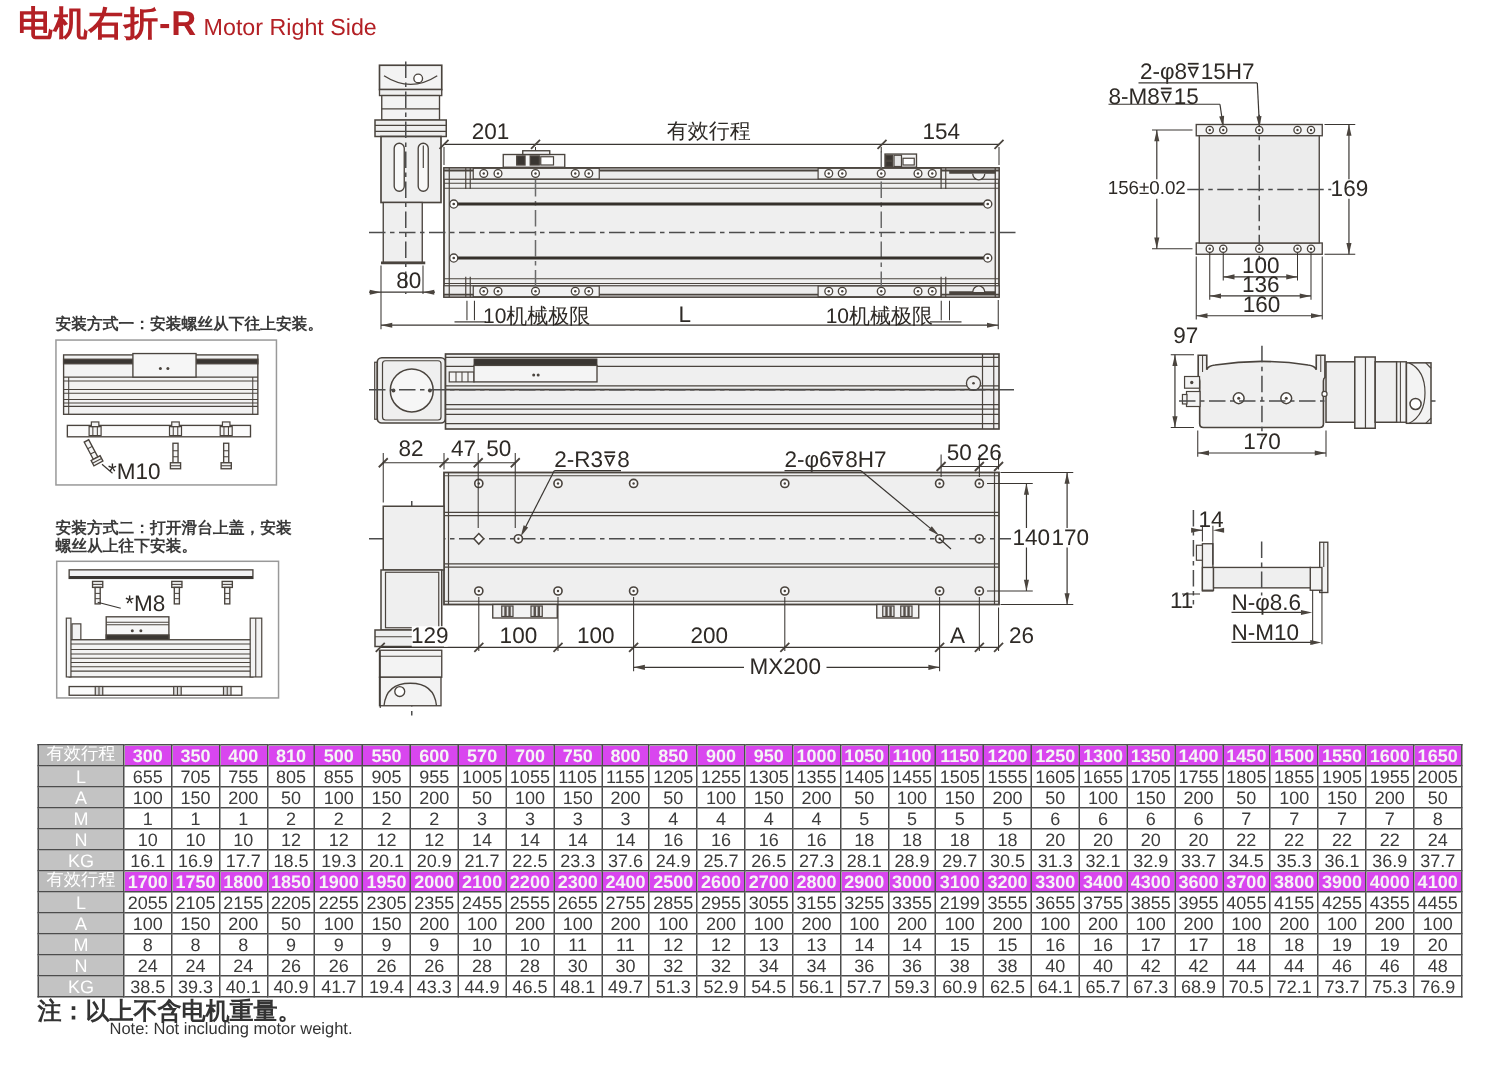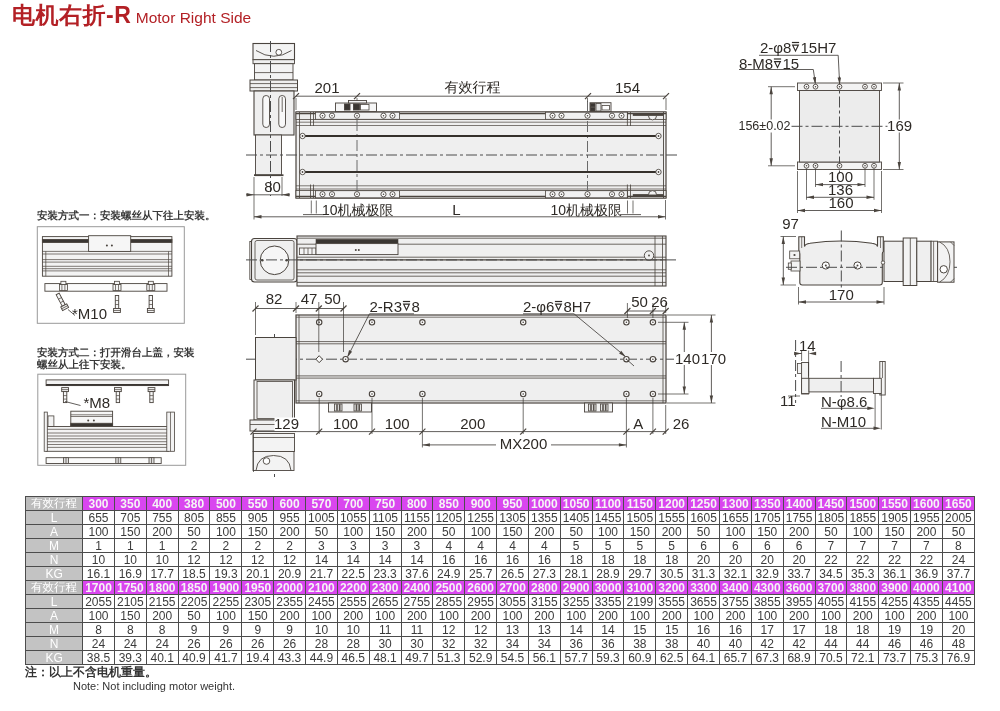--- a/index.html
+++ b/index.html
@@ -7,21 +7,21 @@
 #title b{font-size:23px;color:#b32025;font-weight:bold;letter-spacing:0.5px;text-align:right;}
 #title span{font-size:15.5px;color:#b32025;font-weight:500;text-align:right;}
 #draw{position:absolute;left:0;top:0;}
 #tblwrap{position:absolute;left:25px;top:496px;}
 table{border-collapse:collapse;table-layout:fixed;width:950px;}
 th,td{border:1px solid #4c4c4c;height:13px;padding:0;text-align:center;font-size:12px;line-height:1;overflow:hidden;white-space:nowrap;}
 th{width:56px;background:#c3c3c3;color:#fff;font-weight:normal;font-size:12px;}
 td{width:30.8px;color:#3c3c3c;}
 tr.hd td{background:#d946ef;color:#f5f5f5;font-weight:bold;}
 tr.hd th{background:#bcbcbc;font-size:11.5px;}
-#note1{position:absolute;left:25px;top:664px;font-size:12px;font-weight:bold;color:#333;font-family:Liberation Serif, serif;}
+#note1{position:absolute;left:25px;top:664px;font-size:16px;font-weight:bold;color:#333;font-family:Liberation Serif, serif;}
 #note2{position:absolute;left:25px;top:679.5px;font-size:11px;color:#333;padding-left:48px;}
 </style></head>
 <body>
 
 <div id="title"><b>电机右折-R</b> <span>Motor Right Side</span></div>
 
 <svg id="draw" width="1000" height="496" viewBox="0 0 1000 496">
 
 <rect x="253" y="43.5" width="41.5" height="16.2" fill="#f3f3f3" stroke="#4a443e" stroke-width="1.1"></rect>
     <path d="M256,50.5 Q273.8,62 291.5,50.5" fill="none" stroke="#4a443e" stroke-width="0.9"></path>
@@ -673,21 +673,21 @@
 </svg>
 
 <div id="tblwrap">
 <table>
       <tbody>
         <tr class="hd">
           <th>有效行程</th>
           <td>300</td>
           <td>350</td>
           <td>400</td>
-          <td>380</td>
+          <td>810</td>
           <td>500</td>
           <td>550</td>
           <td>600</td>
           <td>570</td>
           <td>700</td>
           <td>750</td>
           <td>800</td>
           <td>850</td>
           <td>900</td>
           <td>950</td>

